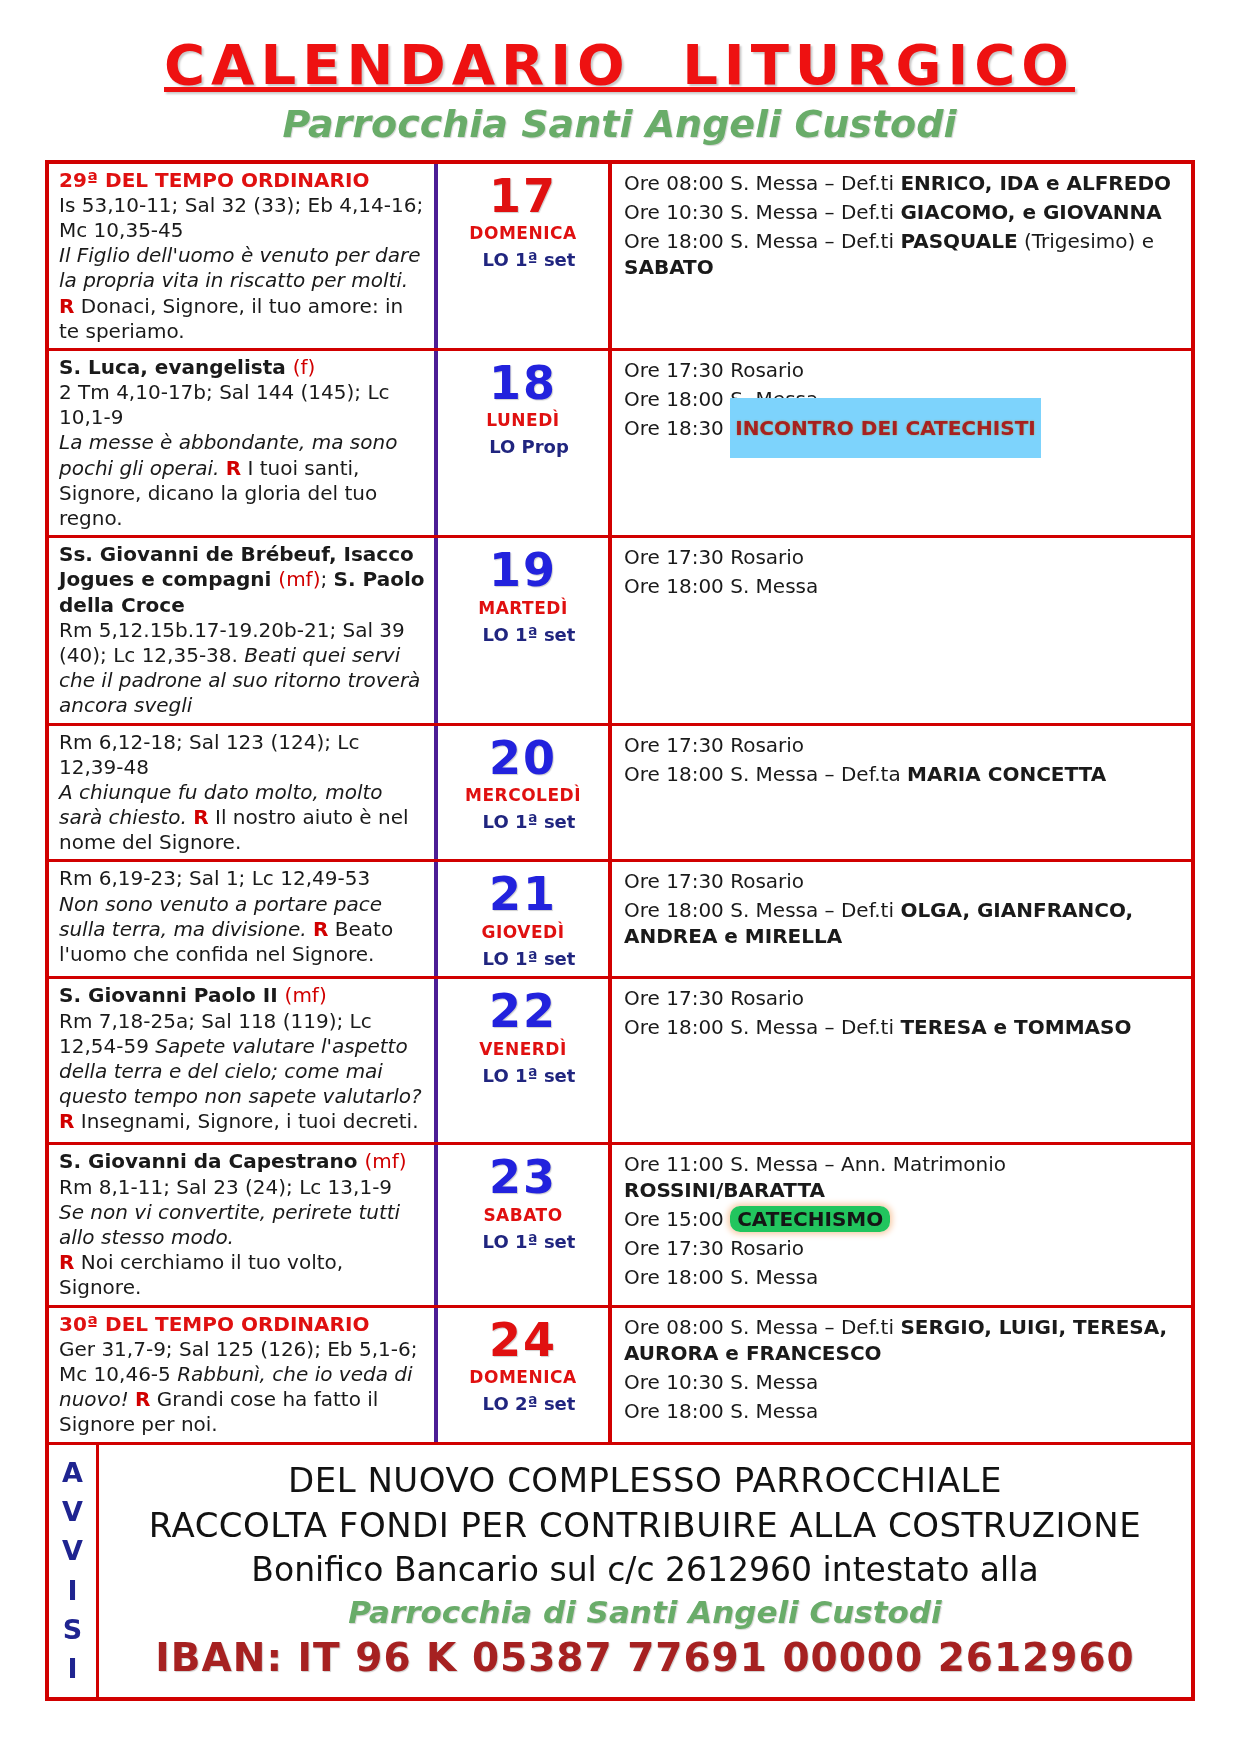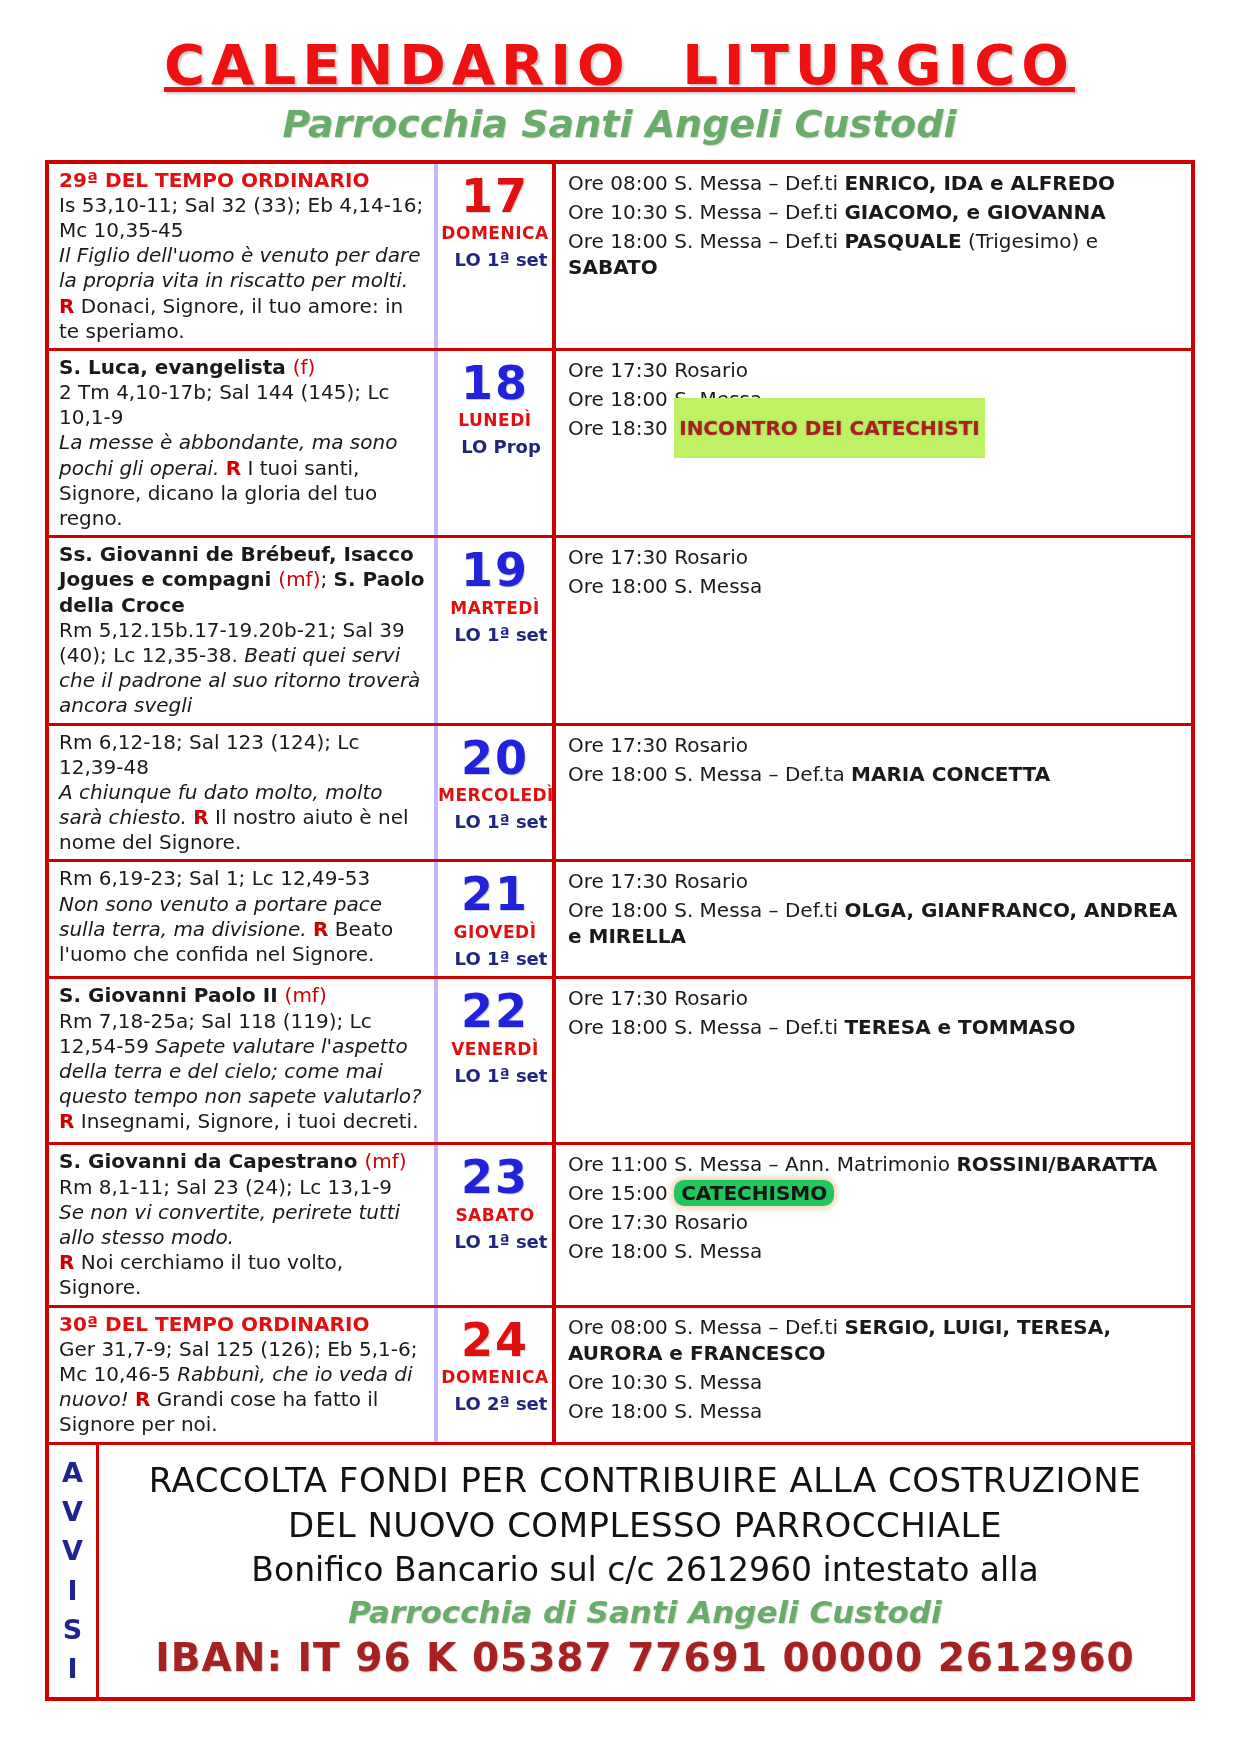--- a/index.html
+++ b/index.html
@@ -49,22 +49,22 @@
   #rows .row:nth-child(7){min-height:151px}
   #rows .row:nth-child(8){min-height:137px}
   .cell-left {
     width: 385px;
     padding: 4px 8px 4px 10px;
     font-size: 20px;
     line-height: 1.26;
     color: #1a1a1a;
   }
   .cell-mid {
-    width: 122px;
-    border-left: 4px solid #c4b5fd;
+    width: 178px;
+    border-left: 4px solid #4c1d95;
     border-right: 4px solid #d10000;
     text-align: center;
     padding-top: 8px;
   }
   .cell-right {
     flex: 1;
     padding: 5px 8px 4px 12px;
     font-size: 20px;
     line-height: 1.3;
     color: #1a1a1a;
@@ -75,21 +75,21 @@
   .weekday { font-size: 17px; font-weight: bold; color: #e01010; margin-top: 3px; letter-spacing: 0.5px; }
   .lo { font-size: 18px; font-weight: bold; color: #20257f; margin-top: 6px; padding-left: 12px; }
   .event { margin: 1px 0 3px 0; }
   .seg-hd { color: #e01010; font-weight: bold; }
   .seg-b  { font-weight: bold; }
   .seg-rm { color: #d10000; }
   .seg-i  { font-style: italic; }
   .seg-R  { color: #d10000; font-weight: bold; }
   .seg-t  { }
   .seg-hly {
-    background: #bef264;
+    background: #7dd3fc;
     color: #a62121;
     font-weight: bold;
     padding: 18px 5px;
     text-shadow: 0 0 2px #9a9a55;
   }
   .seg-hlp {
     background: #22c55e;
     color: #151515;
     font-weight: bold;
     padding: 1px 7px;
@@ -229,21 +229,21 @@
     <div class="notices">
       <div class="notices-label" id="notices-letters">
           <div class="notices-letter">A</div>
           <div class="notices-letter">V</div>
           <div class="notices-letter">V</div>
           <div class="notices-letter">I</div>
           <div class="notices-letter">S</div>
           <div class="notices-letter">I</div>
         </div>
       <div class="notices-body">
+        <div class="nl nl-large">DEL NUOVO COMPLESSO PARROCCHIALE</div>
         <div class="nl nl-large">RACCOLTA FONDI PER CONTRIBUIRE ALLA COSTRUZIONE</div>
-        <div class="nl nl-large">DEL NUOVO COMPLESSO PARROCCHIALE</div>
         <div class="nl nl-medium">Bonifico Bancario sul c/c 2612960 intestato alla</div>
         <div class="nl nl-green">Parrocchia di Santi Angeli Custodi</div>
         <div class="nl nl-iban">IBAN: IT 96 K 05387 77691 00000 2612960</div>
       </div>
     </div>
   </div>
 </div>
 
 </body></html>

